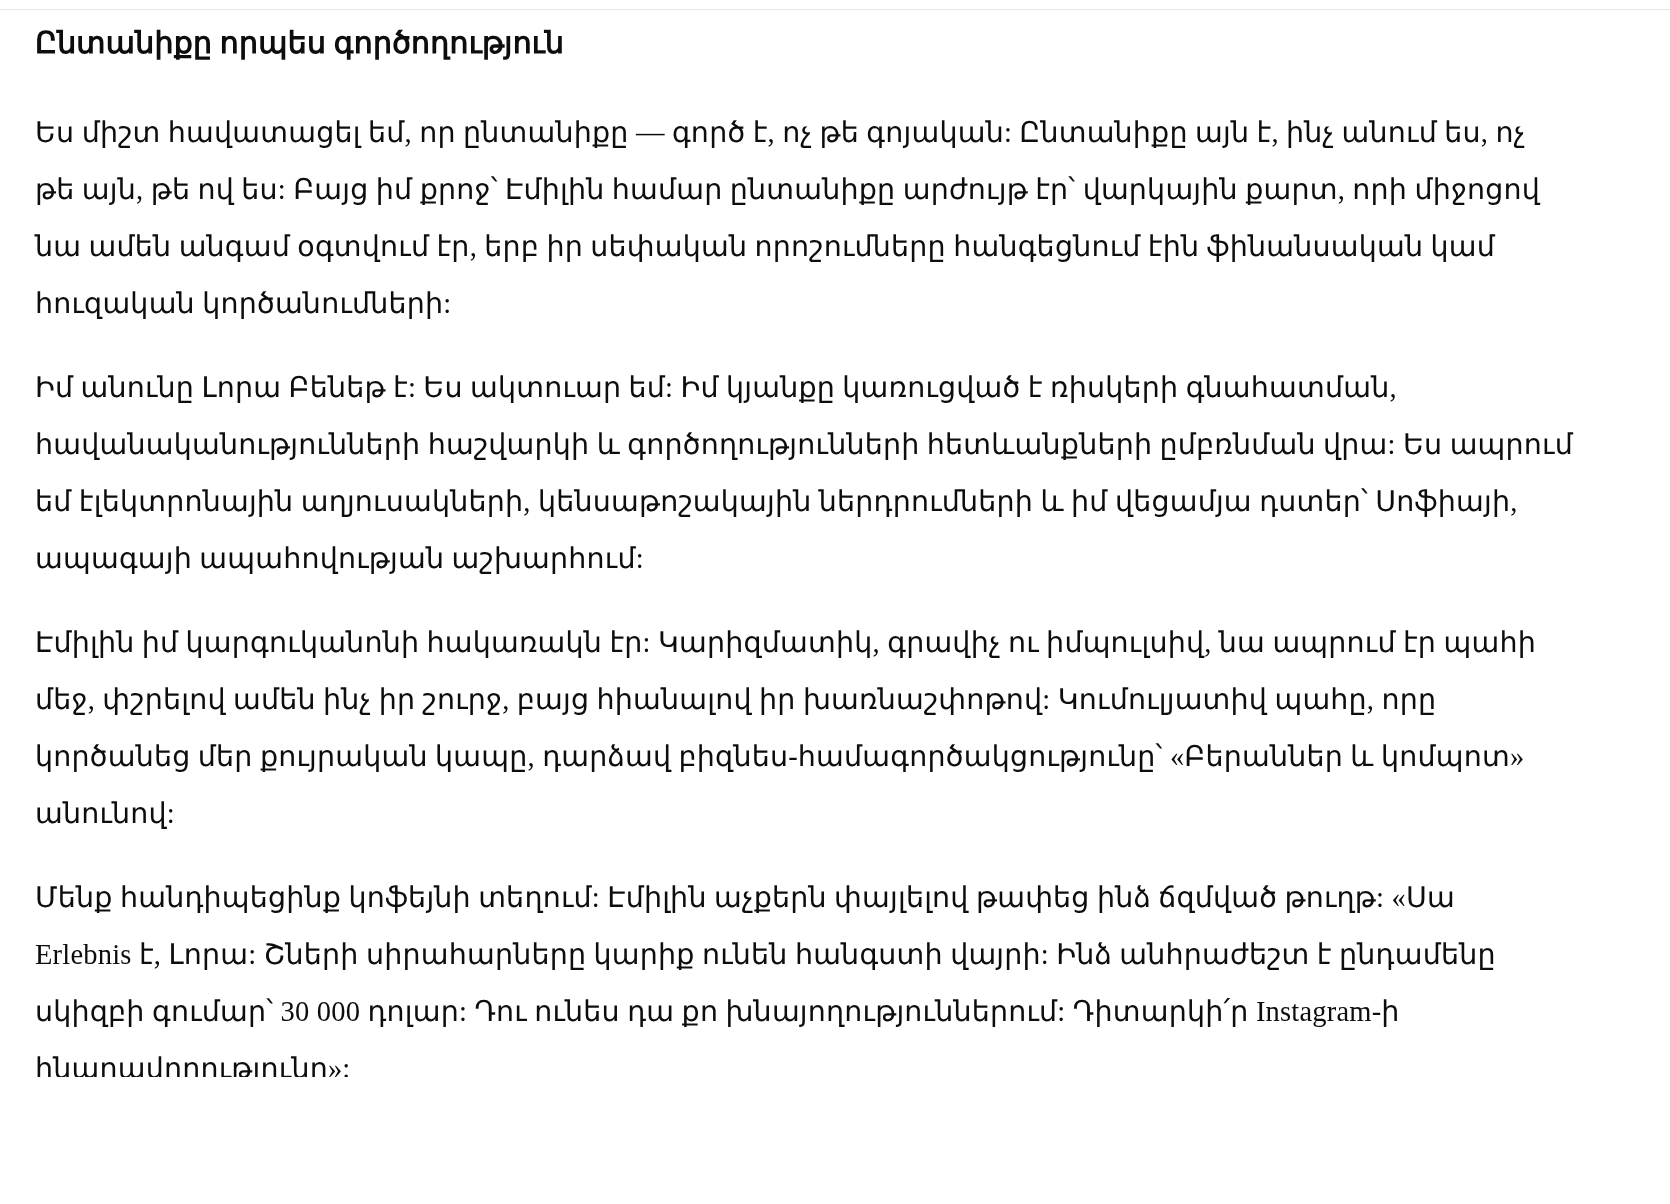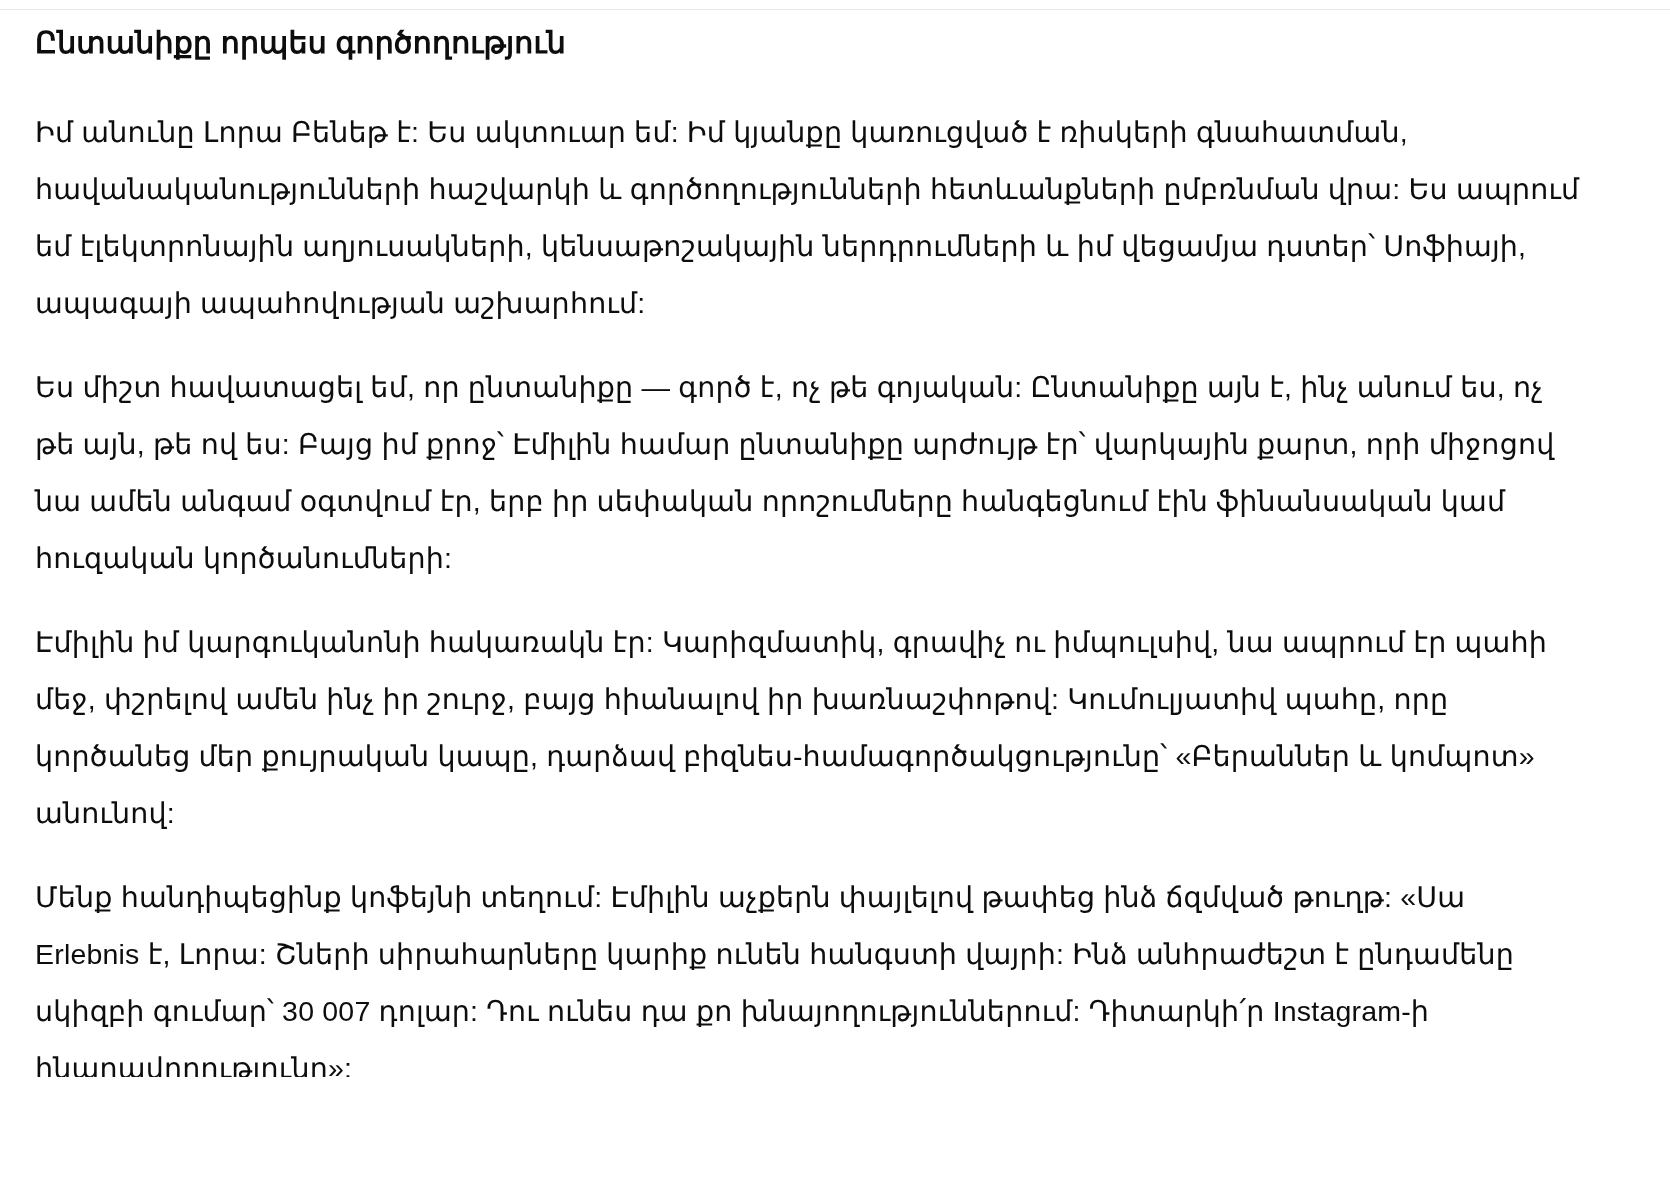--- a/index.html
+++ b/index.html
@@ -3,21 +3,21 @@
 <meta charset="utf-8">
 <style>
   * { margin: 0; padding: 0; box-sizing: border-box; }
   html, body { background: #ffffff; }
   .page {
     position: relative;
     width: 1670px;
     height: 1077px;
     background: #ffffff;
     overflow: hidden;
-    font-family: Liberation Sans, sans-serif;
+    font-family: Liberation Serif, serif;
     color: #0d0d0d;
   }
   .top-divider {
     position: absolute;
     top: 9px;
     left: 0;
     width: 100%;
     height: 0;
     border-top: 1.5px solid #e7e7e7;
   }
@@ -62,39 +62,39 @@
 </style>
 </head>
 <body>
 
 <div class="page">
   <div class="top-divider"></div>
 
   <div class="content">
     <div class="story-title">Ընտանիքը որպես գործողություն</div>
 
+    <div class="para">Ես միշտ հավատացել եմ, որ ընտանիքը — գործ է, ոչ թե գոյական: Ընտանիքը այն է, ինչ անում ես, ոչ
+թե այն, թե ով ես: Բայց իմ քրոջ՝ Էմիլին համար ընտանիքը արժույթ էր՝ վարկային քարտ, որի միջոցով
+նա ամեն անգամ օգտվում էր, երբ իր սեփական որոշումները հանգեցնում էին ֆինանսական կամ
+հուզական կործանումների:</div>
+
     <div class="para">Իմ անունը Լորա Բենեթ է: Ես ակտուար եմ: Իմ կյանքը կառուցված է ռիսկերի գնահատման,
 հավանականությունների հաշվարկի և գործողությունների հետևանքների ըմբռնման վրա: Ես ապրում
 եմ էլեկտրոնային աղյուսակների, կենսաթոշակային ներդրումների և իմ վեցամյա դստեր՝ Սոֆիայի,
 ապագայի ապահովության աշխարհում:</div>
-
-    <div class="para">Ես միշտ հավատացել եմ, որ ընտանիքը — գործ է, ոչ թե գոյական: Ընտանիքը այն է, ինչ անում ես, ոչ
-թե այն, թե ով ես: Բայց իմ քրոջ՝ Էմիլին համար ընտանիքը արժույթ էր՝ վարկային քարտ, որի միջոցով
-նա ամեն անգամ օգտվում էր, երբ իր սեփական որոշումները հանգեցնում էին ֆինանսական կամ
-հուզական կործանումների:</div>
 
 
     <div class="para">Էմիլին իմ կարգուկանոնի հակառակն էր: Կարիզմատիկ, գրավիչ ու իմպուլսիվ, նա ապրում էր պահի
 մեջ, փշրելով ամեն ինչ իր շուրջ, բայց հիանալով իր խառնաշփոթով: Կումուլյատիվ պահը, որը
 կործանեց մեր քույրական կապը, դարձավ բիզնես-համագործակցությունը՝ «Բերաններ և կոմպոտ»
 անունով:</div>
 
     <div class="para">Մենք հանդիպեցինք կոֆեյնի տեղում: Էմիլին աչքերն փայլելով թափեց ինձ ճզմված թուղթ: «Սա
 Erlebnis է, Լորա: Շների սիրահարները կարիք ունեն հանգստի վայրի: Ինձ անհրաժեշտ է ընդամենը
-սկիզբի գումար՝ 30 007 դոլար: Դու ունես դա քո խնայողություններում: Դիտարկի՛ր Instagram-ի
+սկիզբի գումար՝ 30 000 դոլար: Դու ունես դա քո խնայողություններում: Դիտարկի՛ր Instagram-ի
 հնարավորությունը»:</div>
   </div>
 
   <button class="scroll-btn">
     <span>
       <svg width="28" height="28" viewBox="0 0 24 24" fill="none" stroke="#3d3d3d" stroke-width="1.8" stroke-linecap="round" stroke-linejoin="round">
         <path d="M12 4.5v15"></path>
         <path d="M5.5 13l6.5 6.5L18.5 13"></path>
       </svg>
     </span>

